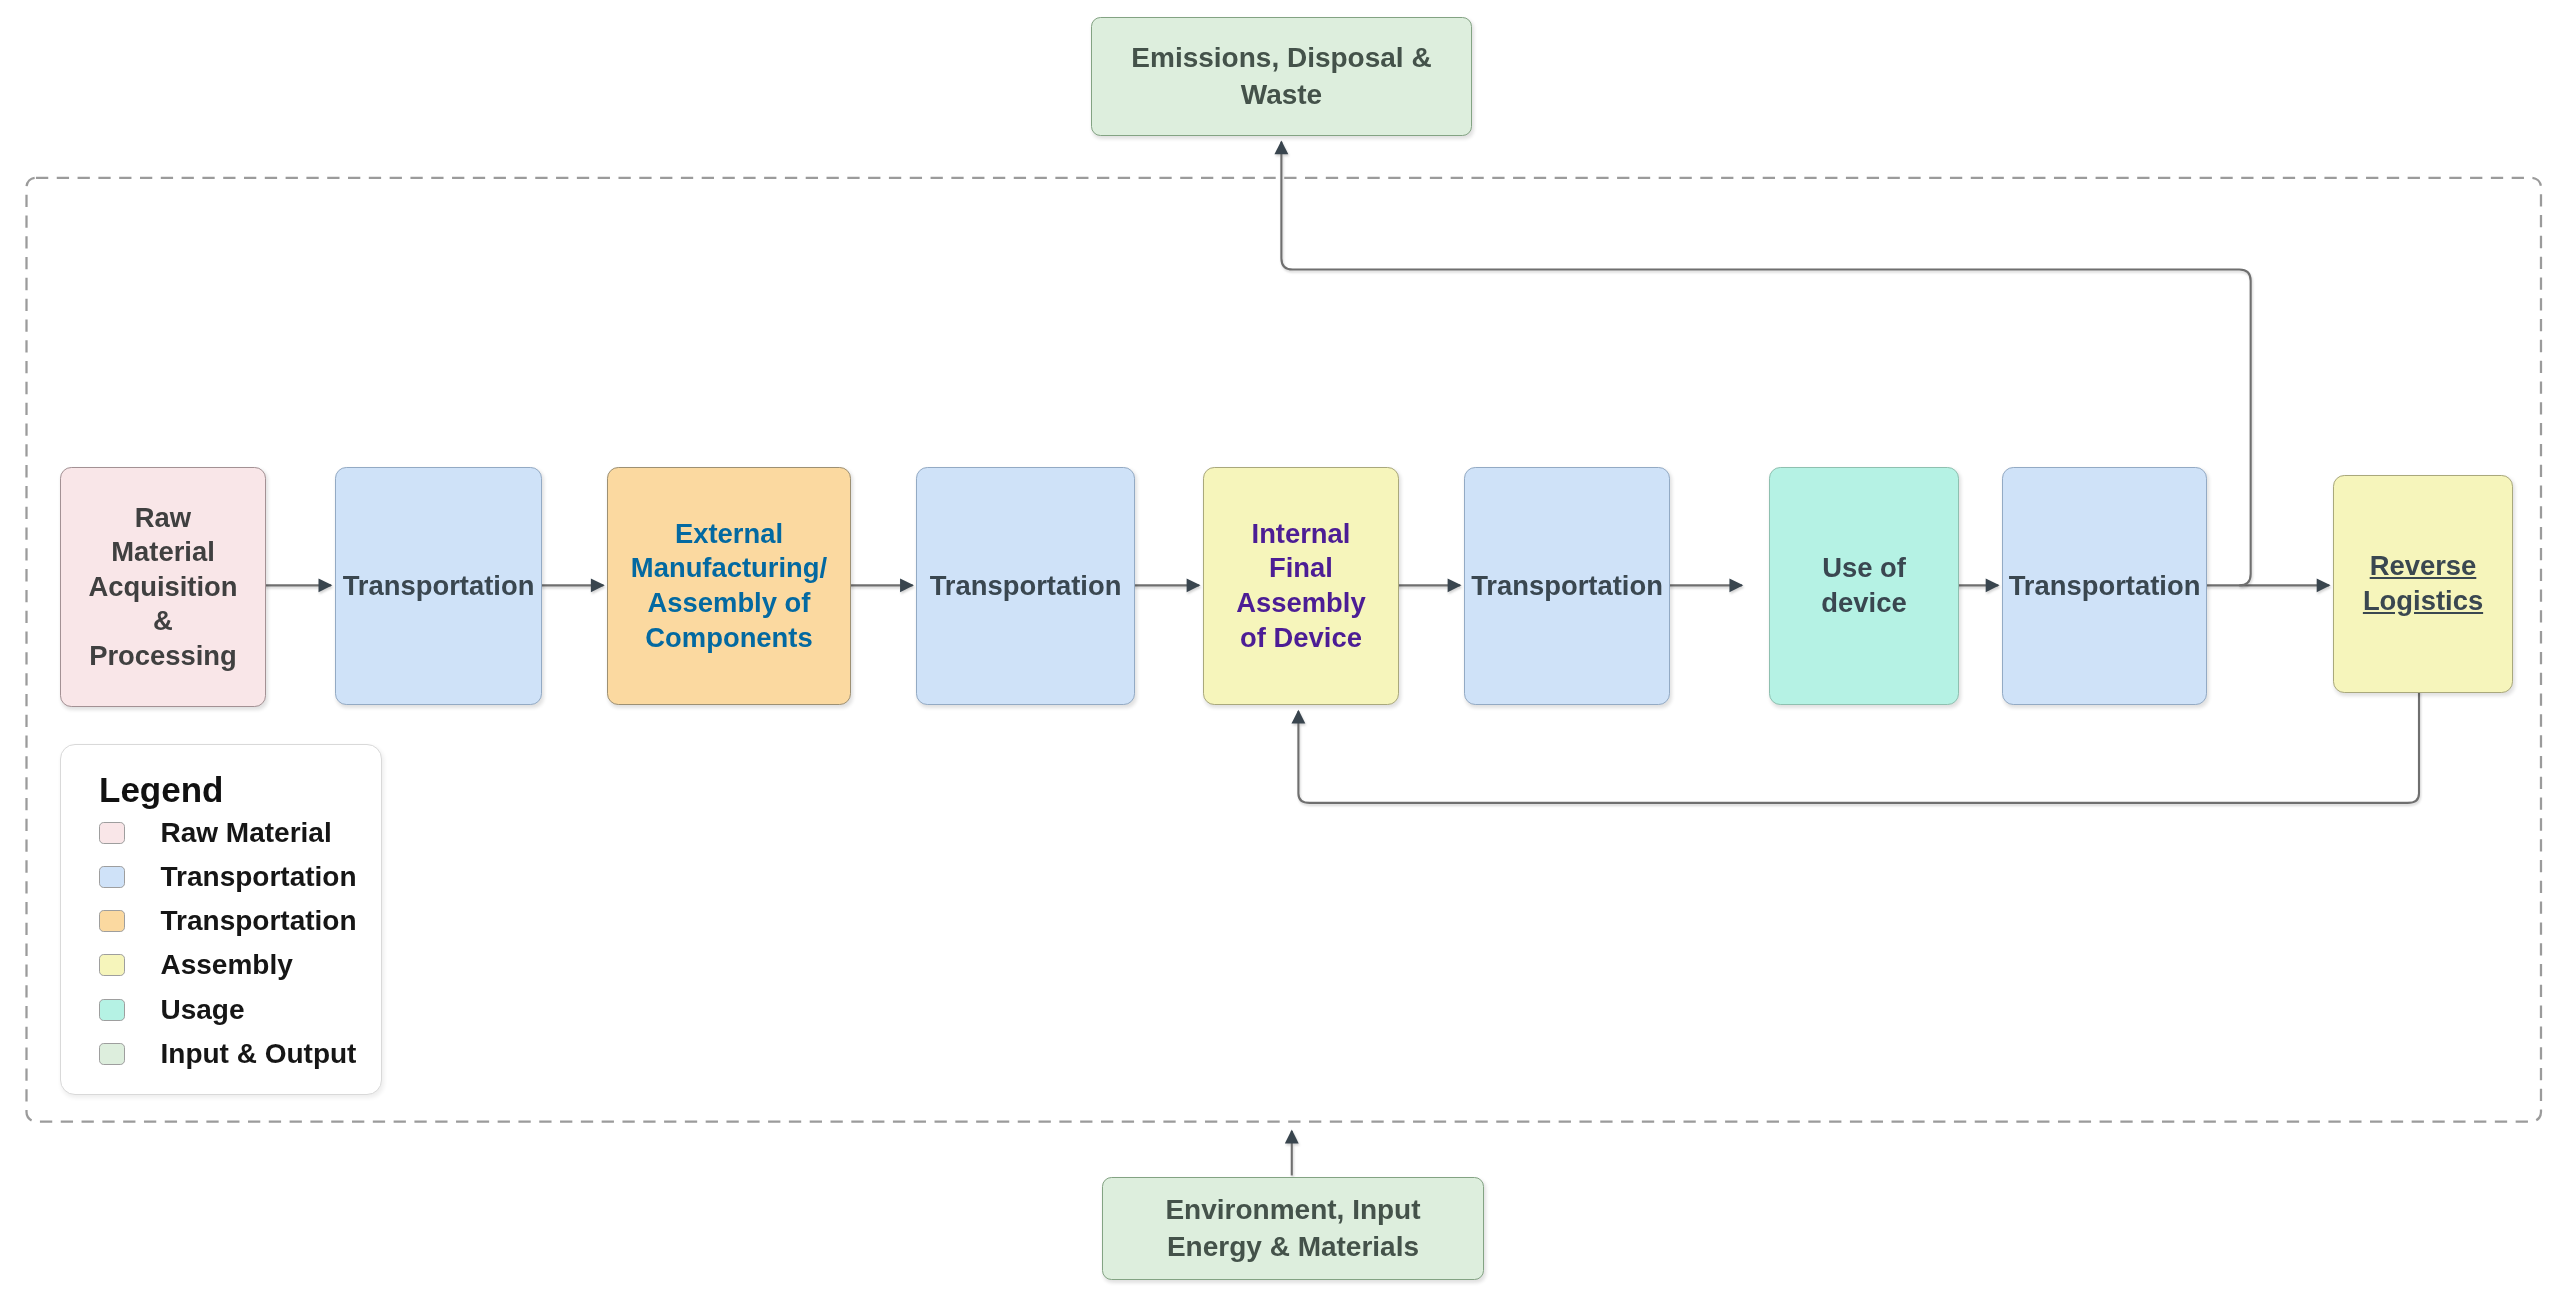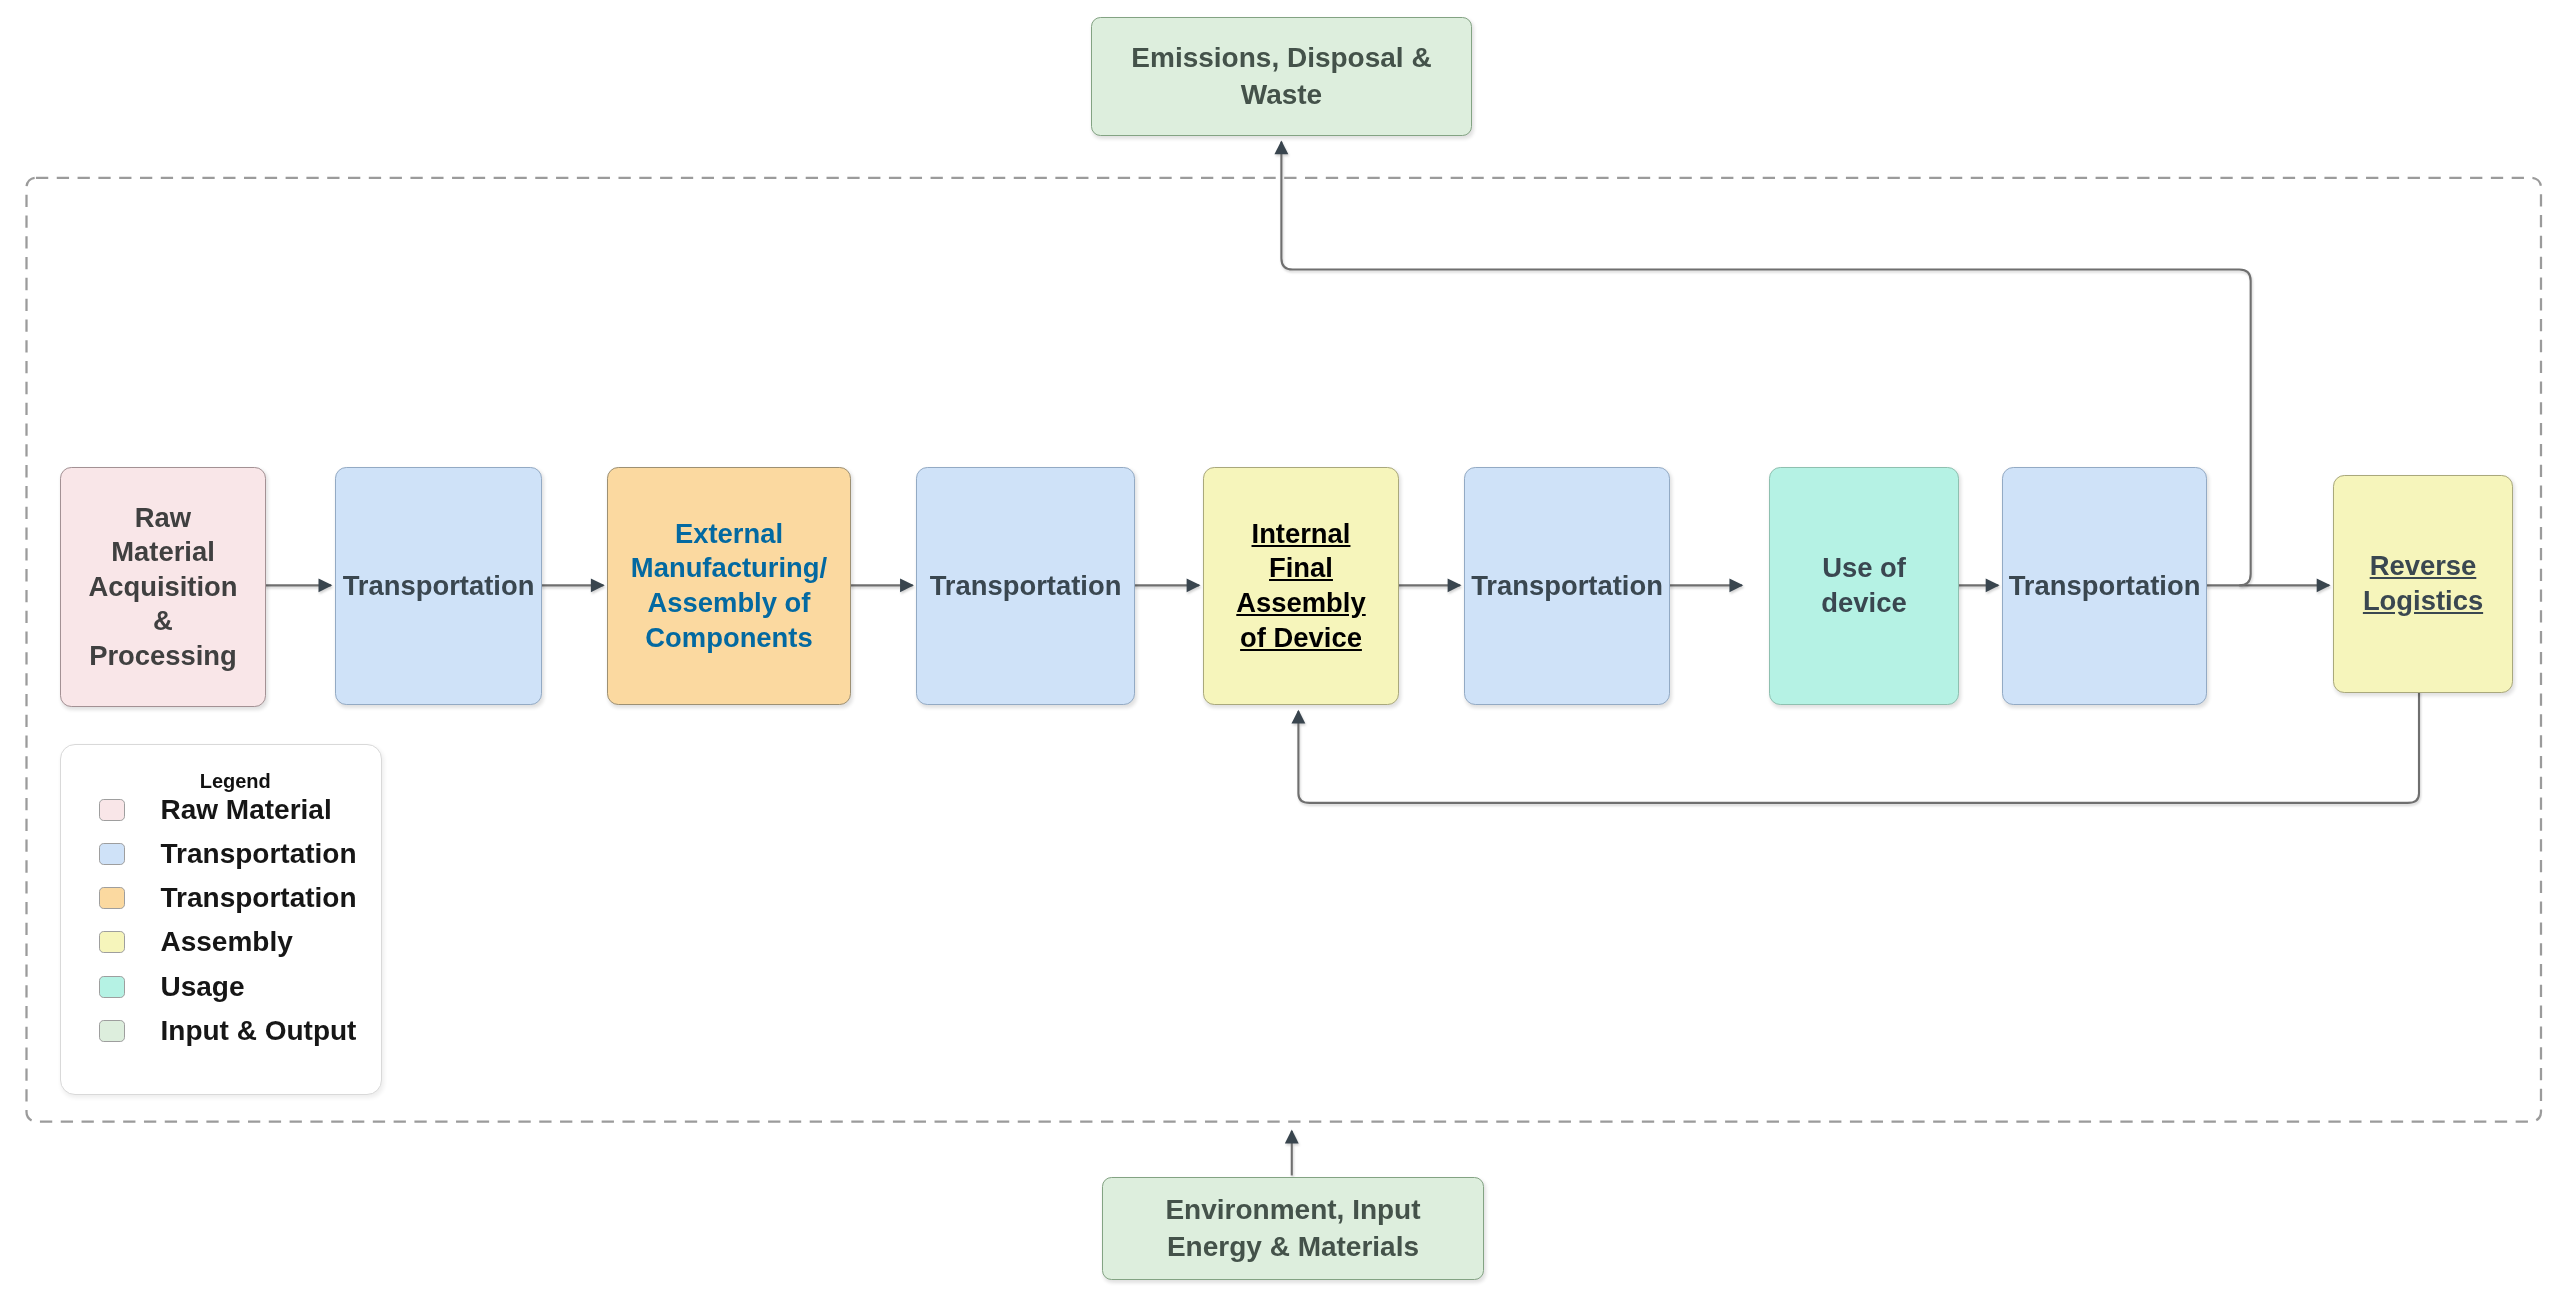--- a/index.html
+++ b/index.html
@@ -21,21 +21,21 @@
     position:absolute;z-index:2;border:1.9px solid;border-radius:9.5px;
     display:flex;align-items:center;justify-content:center;text-align:center;
     font-weight:700;font-size:28px;line-height:1.3;
     box-shadow:1.9px 2.8px 3.8px rgba(0,0,0,0.12);
   }
   #legend-box{
     position:absolute;z-index:2;left:60px;top:744px;width:322px;height:351px;
     box-sizing:border-box;background:#ffffff;border:1.9px solid #d9d9d9;border-radius:15px;
     padding:24.6px 9.5px 0 38px;box-shadow:1.9px 2.8px 4.7px rgba(0,0,0,0.07);
   }
-  #legend-title{font-weight:700;font-size:20px;color:#111111;margin-bottom:1px;text-align:center;}
+  #legend-title{font-weight:700;font-size:35px;color:#111111;margin-bottom:7px;}
   .legend-item{display:flex;align-items:center;height:32px;margin-bottom:12.3px;}
   .legend-swatch{
     width:25.5px;height:22px;border:1.9px solid #9e9e9e;border-radius:4.7px;
     margin-right:36px;flex:0 0 auto;box-sizing:border-box;
   }
   .legend-label{font-weight:700;font-size:28px;color:#161616;line-height:1;}
 </style>
 </head>
 <body>
 
@@ -91,21 +91,21 @@
     <span class="node-label">External
 Manufacturing/
 Assembly of
 Components</span>
   </div>
 
   <div class="node" style="left: 916px; top: 467px; width: 217px; height: 236px; background: rgb(207, 226, 248); border-color: rgb(147, 170, 196); color: rgb(58, 71, 80);">
     <span class="node-label">Transportation</span>
   </div>
 
-  <div class="node" style="left: 1203px; top: 467px; width: 194px; height: 236px; background: rgb(246, 245, 187); border-color: rgb(169, 168, 124); color: #000000; text-decoration: underline;">
+  <div class="node" style="left: 1203px; top: 467px; width: 194px; height: 236px; background: rgb(246, 245, 187); border-color: rgb(169, 168, 124); color: #4c1d95;">
     <span class="node-label">Internal
 Final
 Assembly
 of Device</span>
   </div>
 
   <div class="node" style="left: 1464px; top: 467px; width: 204px; height: 236px; background: rgb(207, 226, 248); border-color: rgb(147, 170, 196); color: rgb(58, 71, 80);">
     <span class="node-label">Transportation</span>
   </div>
 

